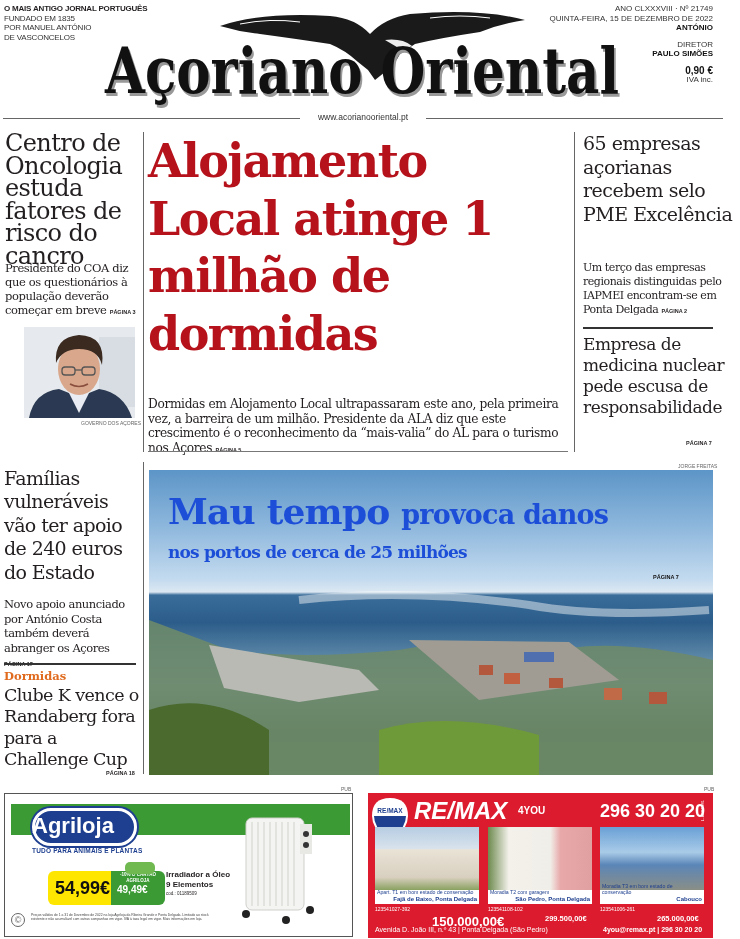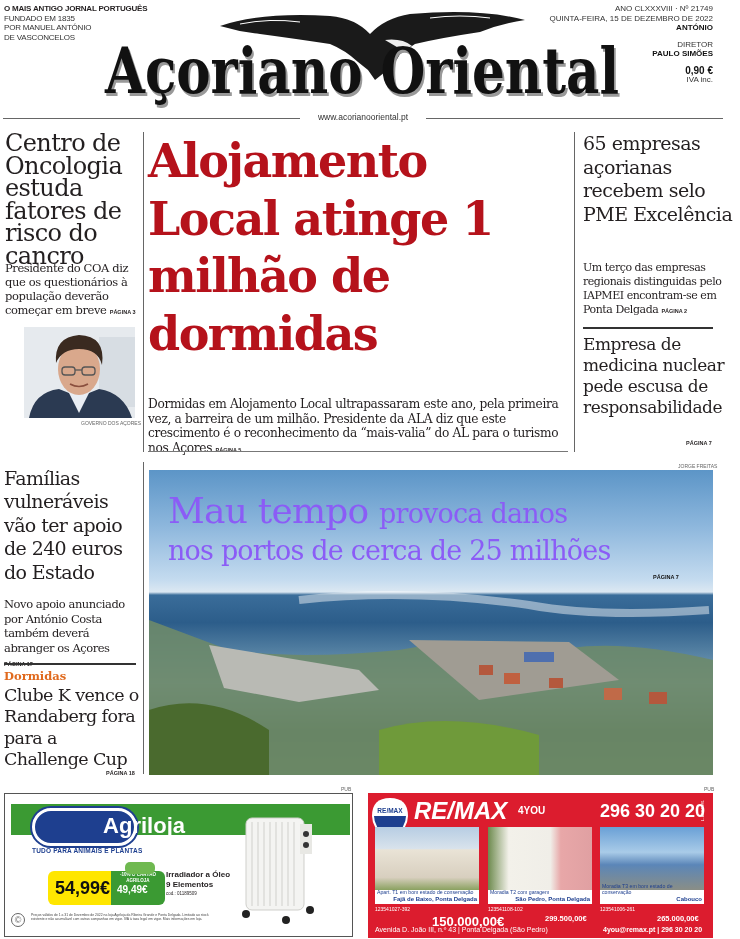--- a/index.html
+++ b/index.html
@@ -50,30 +50,30 @@
   .lead-body { left: 148px; top: 397px; width: 420px; font-size: 12.2px; line-height: 14.6px; letter-spacing: -0.35px; }
 
   
   .right-h1 { left: 583px; top: 132px; width: 150px; font-size: 19px; line-height: 23.6px; letter-spacing: -0.5px; }
   .right-p1 { left: 583px; top: 261px; width: 150px; font-size: 11px; line-height: 14px; letter-spacing: -0.45px; }
   .right-h2 { left: 583px; top: 334px; width: 150px; font-size: 17px; line-height: 21px; letter-spacing: -0.5px; }
 
   
   .photo-main { left: 149px; top: 470px; width: 564px; height: 305px; overflow: hidden;
     background: linear-gradient(180deg, #5c95c7 0%, #8cb6dc 18%, #c4dbef 36%, #dce8f2 40%, #3a6d9a 41%, #2c5d8a 50%, #5e89a8 62%, #8aa3b3 70%, #6f8a86 76%, #3f5c35 86%, #58793a 100%); }
-  .photo-headline { left: 168px; top: 492px; width: 540px; color: #8b5cf6; font-weight: normal; letter-spacing: -0.8px; }
+  .photo-headline { left: 168px; top: 492px; width: 540px; color: #1d4ed8; font-weight: bold; letter-spacing: -0.8px; }
   .photo-headline .l1 { font-size: 36px; line-height: 38px; display: block; }
   .photo-headline .l1 small { font-size: 27px; }
-  .photo-headline .l2 { font-size: 27px; line-height: 36px; display: block; }
+  .photo-headline .l2 { font-size: 17px; line-height: 36px; display: block; }
 
   
   .ad-box { border: 1px solid #555; }
   .agri-band { left: 11px; top: 804px; width: 339px; height: 31px; background: #3b9a33; }
   .agri-logo { left: 32px; top: 808px; width: 105px; height: 38px; background: #1e3f8f; border-radius: 20px; border: 3px solid #fff; box-shadow: 0 0 0 2px #1e3f8f; }
-  .agri-logo-text { left: 32px; top: 813px; width: 105px; text-align: right; color: #fff; font-size: 22px; font-weight: bold; margin-left: 48px; }
+  .agri-logo-text { left: 32px; top: 813px; width: 105px; text-align: left; color: #fff; font-size: 22px; font-weight: bold; }
   .agri-sub { left: 32px; top: 847px; font-size: 6.5px; font-weight: bold; color: #1e3f8f; letter-spacing: 0.2px; }
   .price-yellow { left: 48px; top: 871px; width: 63px; height: 34px; background: #ffe600; border-radius: 6px 0 0 6px; }
   .price-green { left: 111px; top: 871px; width: 54px; height: 34px; background: #3b9a33; border-radius: 0 6px 6px 0; }
   .remax-bg { left: 368px; top: 793px; width: 345px; height: 145px; background: #dc1c2e; }
   .remax-card { background: #fff; }
   .remax-card .img { position: absolute; left: 0; top: 0; width: 100%; height: 63px; }
   .remax-card .cap { position: absolute; left: 2px; bottom: 2px; right: 2px; font-family: "Liberation Sans", sans-serif; font-size: 5.2px; line-height: 6.5px; color: #1e3f8f; }
   .remax-card .cap b { display: block; text-align: right; font-size: 6px; }
 </style>
 </head>

